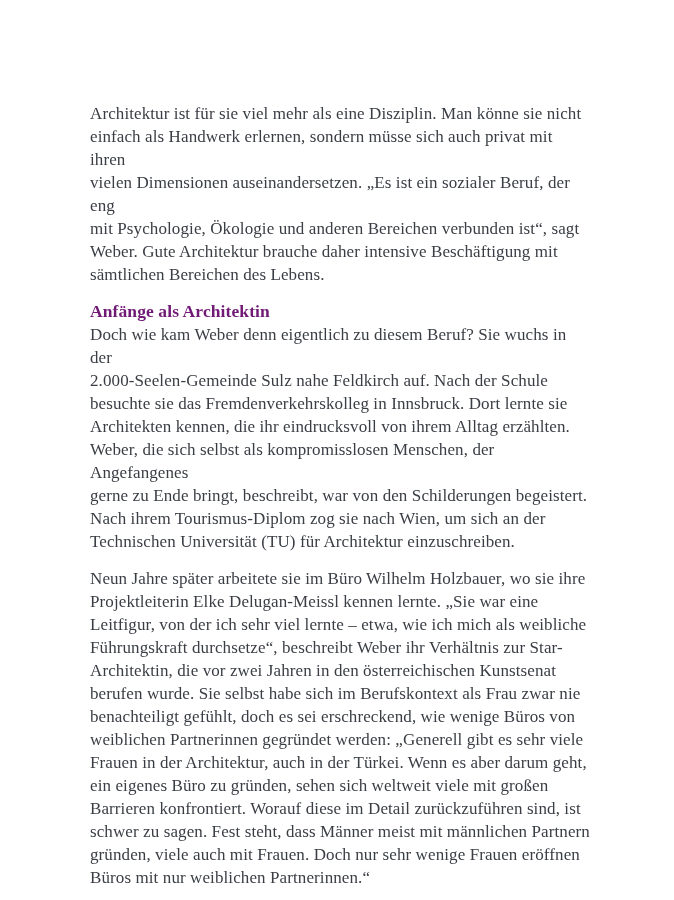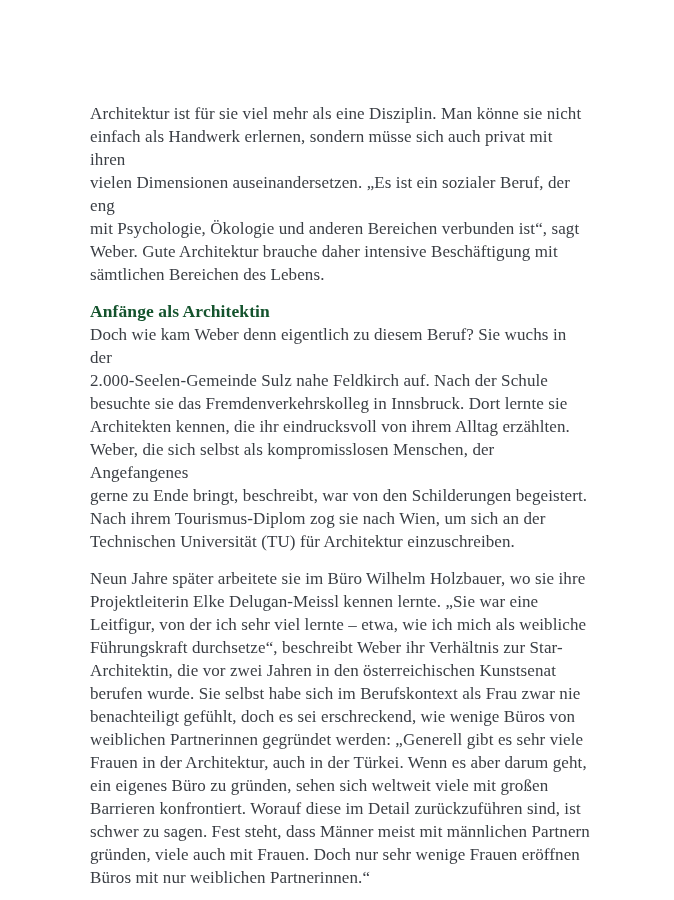--- a/index.html
+++ b/index.html
@@ -29,21 +29,21 @@
     letter-spacing: 0.1px;
   }
   .article p:last-child {
     margin-bottom: 16px;
   }
   .article h2 {
     margin: 0;
     font-size: 17.5px;
     line-height: 23px;
     font-weight: 700;
-    color: #14532d;
+    color: #701a75;
     letter-spacing: 0.1px;
   }
 </style>
 </head>
 <body>
 
 <main class="article">
   <p>Architektur ist für sie viel mehr als eine Disziplin. Man könne sie nicht
 einfach als Handwerk erlernen, sondern müsse sich auch privat mit ihren
 vielen Dimensionen auseinandersetzen. „Es ist ein sozialer Beruf, der eng

